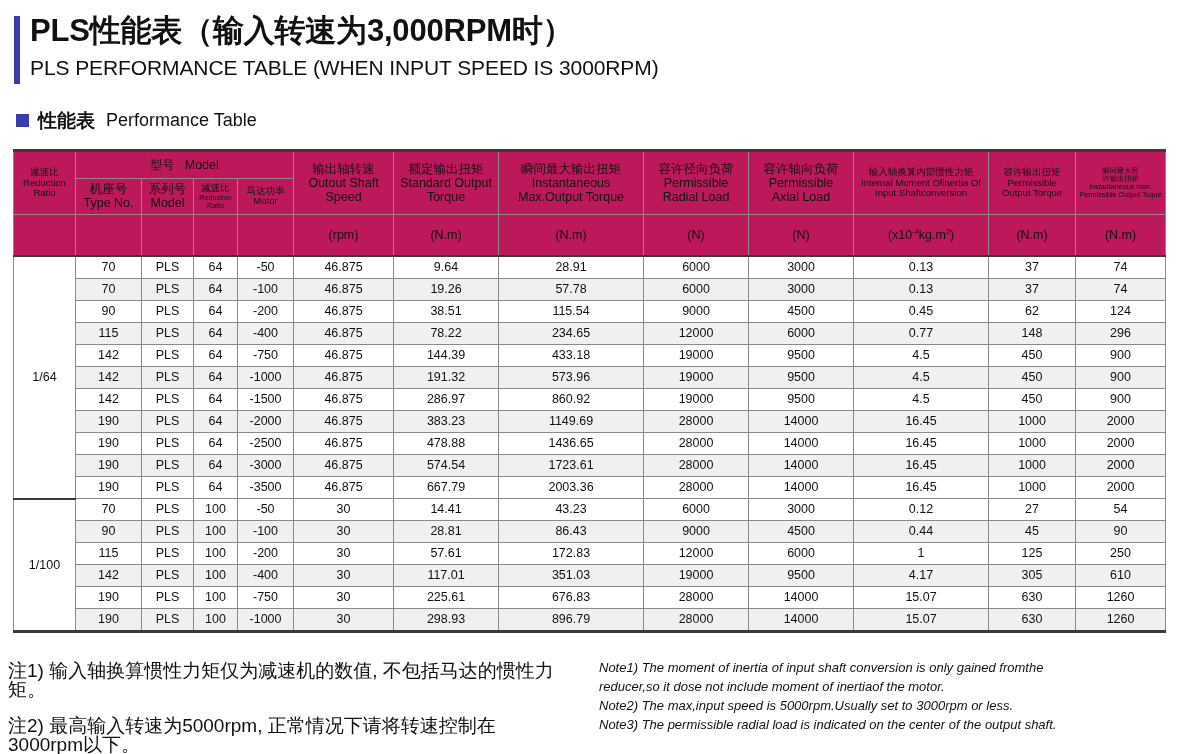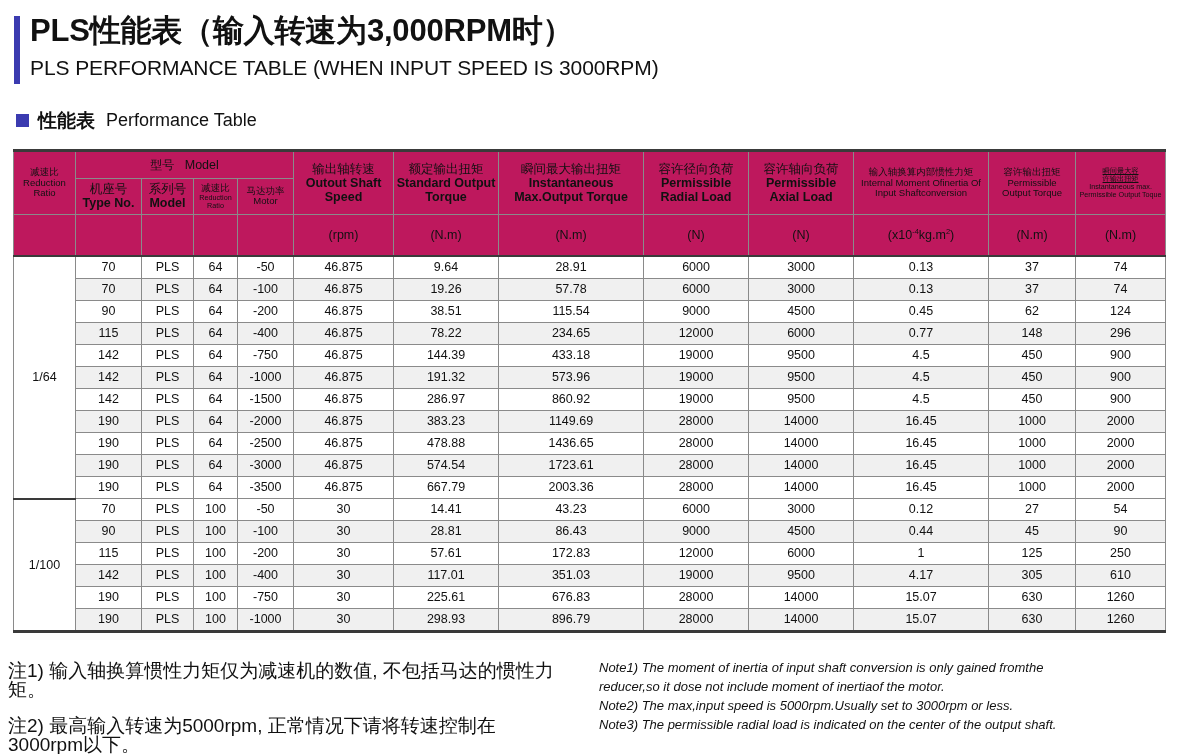--- a/index.html
+++ b/index.html
@@ -81,24 +81,24 @@
     padding: 0;
     font-weight: normal;
   }
   
   .hdr-top td, .hdr-sub td, .hdr-unit td {
     background: #be185d;
     line-height: 1.14;
     padding: 2px 1px;
   }
   .cn { display: block; font-size: 12.5px; }
-  .en { display: block; font-size: 12.5px; font-weight: bold; }
+  .en { display: block; font-size: 12.5px; }
   .cn-sm { display: block; font-size: 9.5px; line-height: 1.1; }
   .en-sm { display: block; font-size: 9.5px; line-height: 1.1; }
-  .cn-xs { display: block; font-size: 7.2px; line-height: 1.12; text-decoration: underline; }
+  .cn-xs { display: block; font-size: 7.2px; line-height: 1.12; }
   .en-xs { display: block; font-size: 7.2px; line-height: 1.12; }
 
   .hdr-unit td { height: 42px; font-size: 12.5px; }
 
   
   tbody td {
     height: 21px;
     font-size: 12.5px;
     line-height: 21px;
   }

